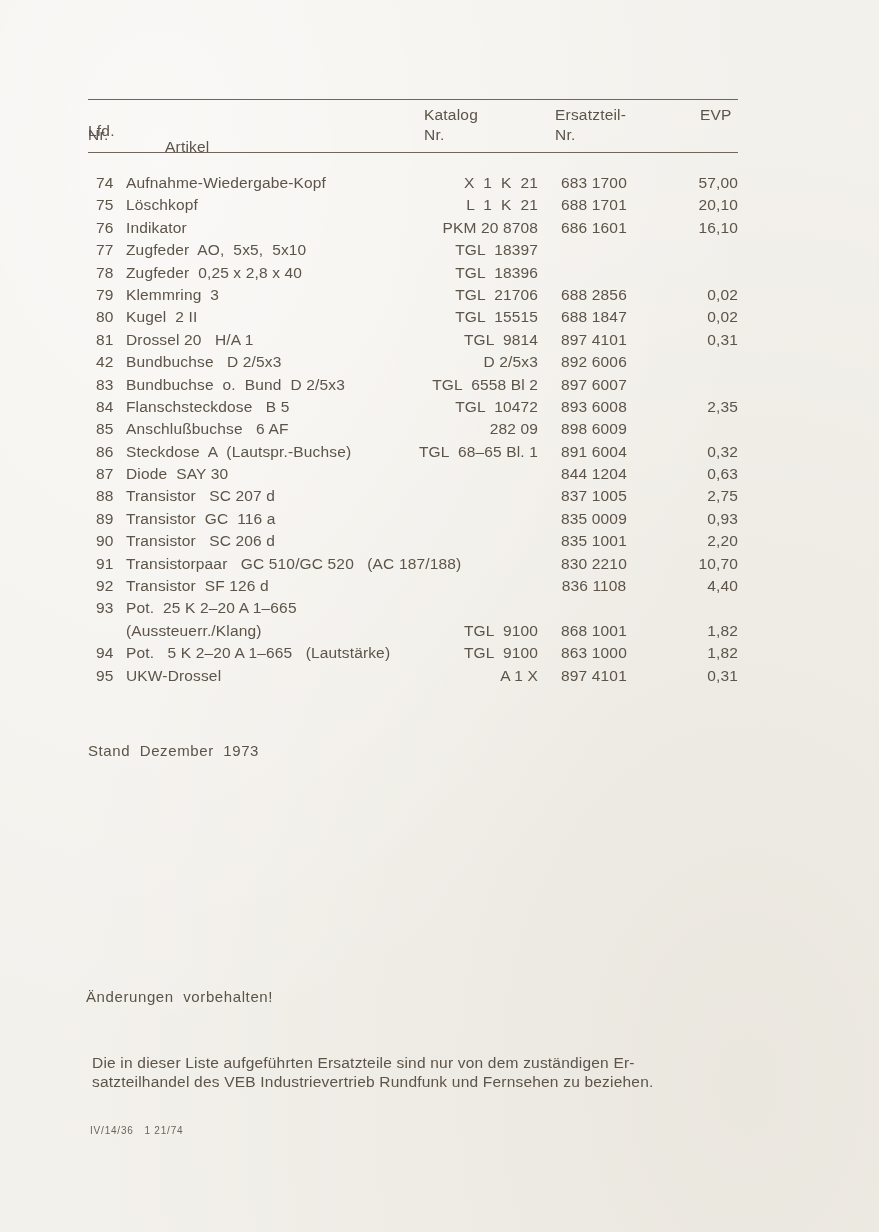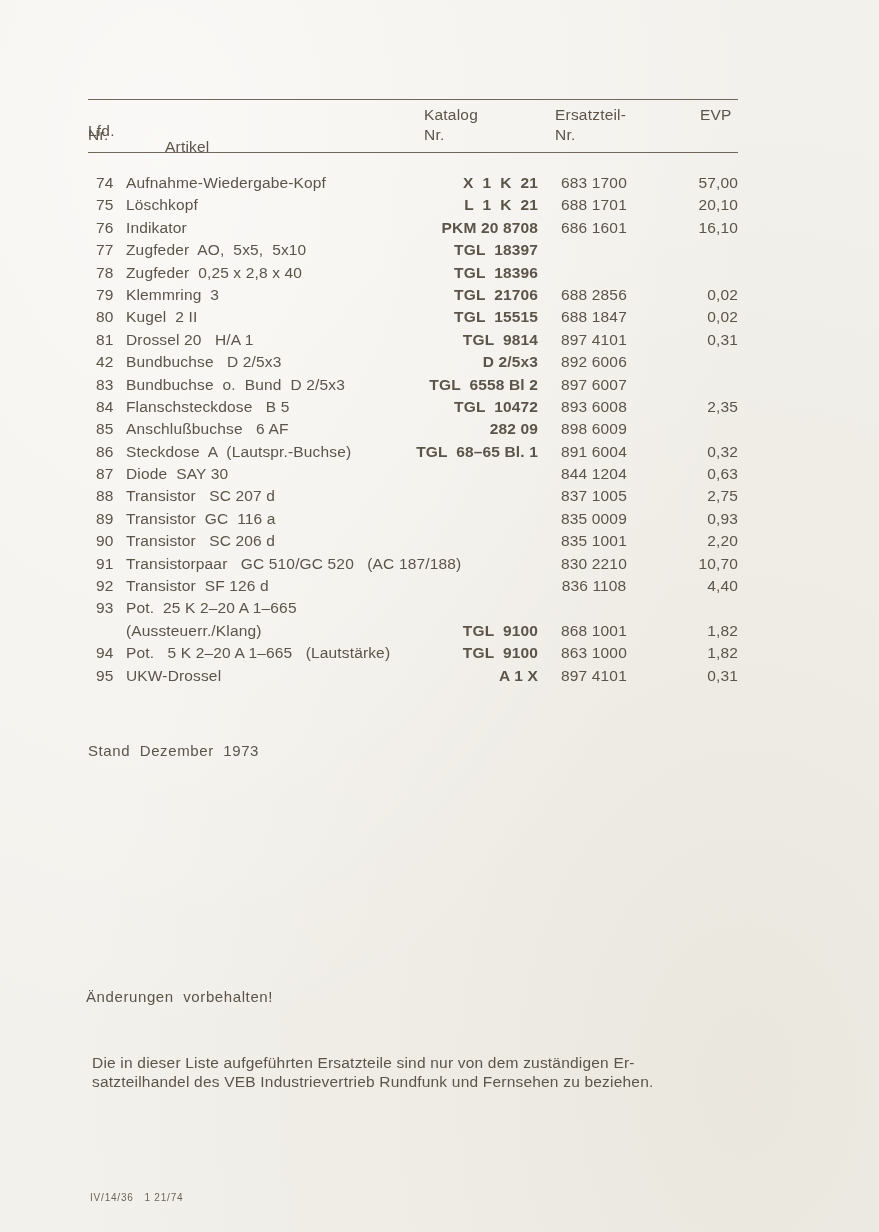--- a/index.html
+++ b/index.html
@@ -77,21 +77,21 @@
     position: relative;
     height: 22.4px;
   }
   .row .c {
     position: absolute;
     white-space: pre;
     top: 0;
   }
   .c-nr    { left: 8px;   width: 26px; text-align: left; }
   .c-art   { left: 38px;  }
-  .c-kat   { left: 250px; width: 200px; text-align: right; font-weight: bold; }
+  .c-kat   { left: 250px; width: 200px; text-align: right; }
   .c-ers   { left: 460px; width: 92px;  text-align: center; }
   .c-evp   { left: 570px; width: 80px;  text-align: right; }
 
   
   .stand {
     position: absolute;
     left: 0;
     top: 742px;
     font-size: 15px;
     letter-spacing: 0.6px;
@@ -113,21 +113,21 @@
     width: 650px;
     font-size: 15.5px;
     line-height: 19px;
     letter-spacing: 0.2px;
   }
   .notice .ln { display: block; white-space: pre; }
   .notice .ln1 { text-align: justify; }
   .imprint {
     position: absolute;
     left: 2px;
-    top: 1192px;
+    top: 1125px;
     font-size: 10px;
     letter-spacing: 0.8px;
     color: #6d6459;
     white-space: pre;
   }
 </style>
 </head>
 <body>
 
 <div class="page">

